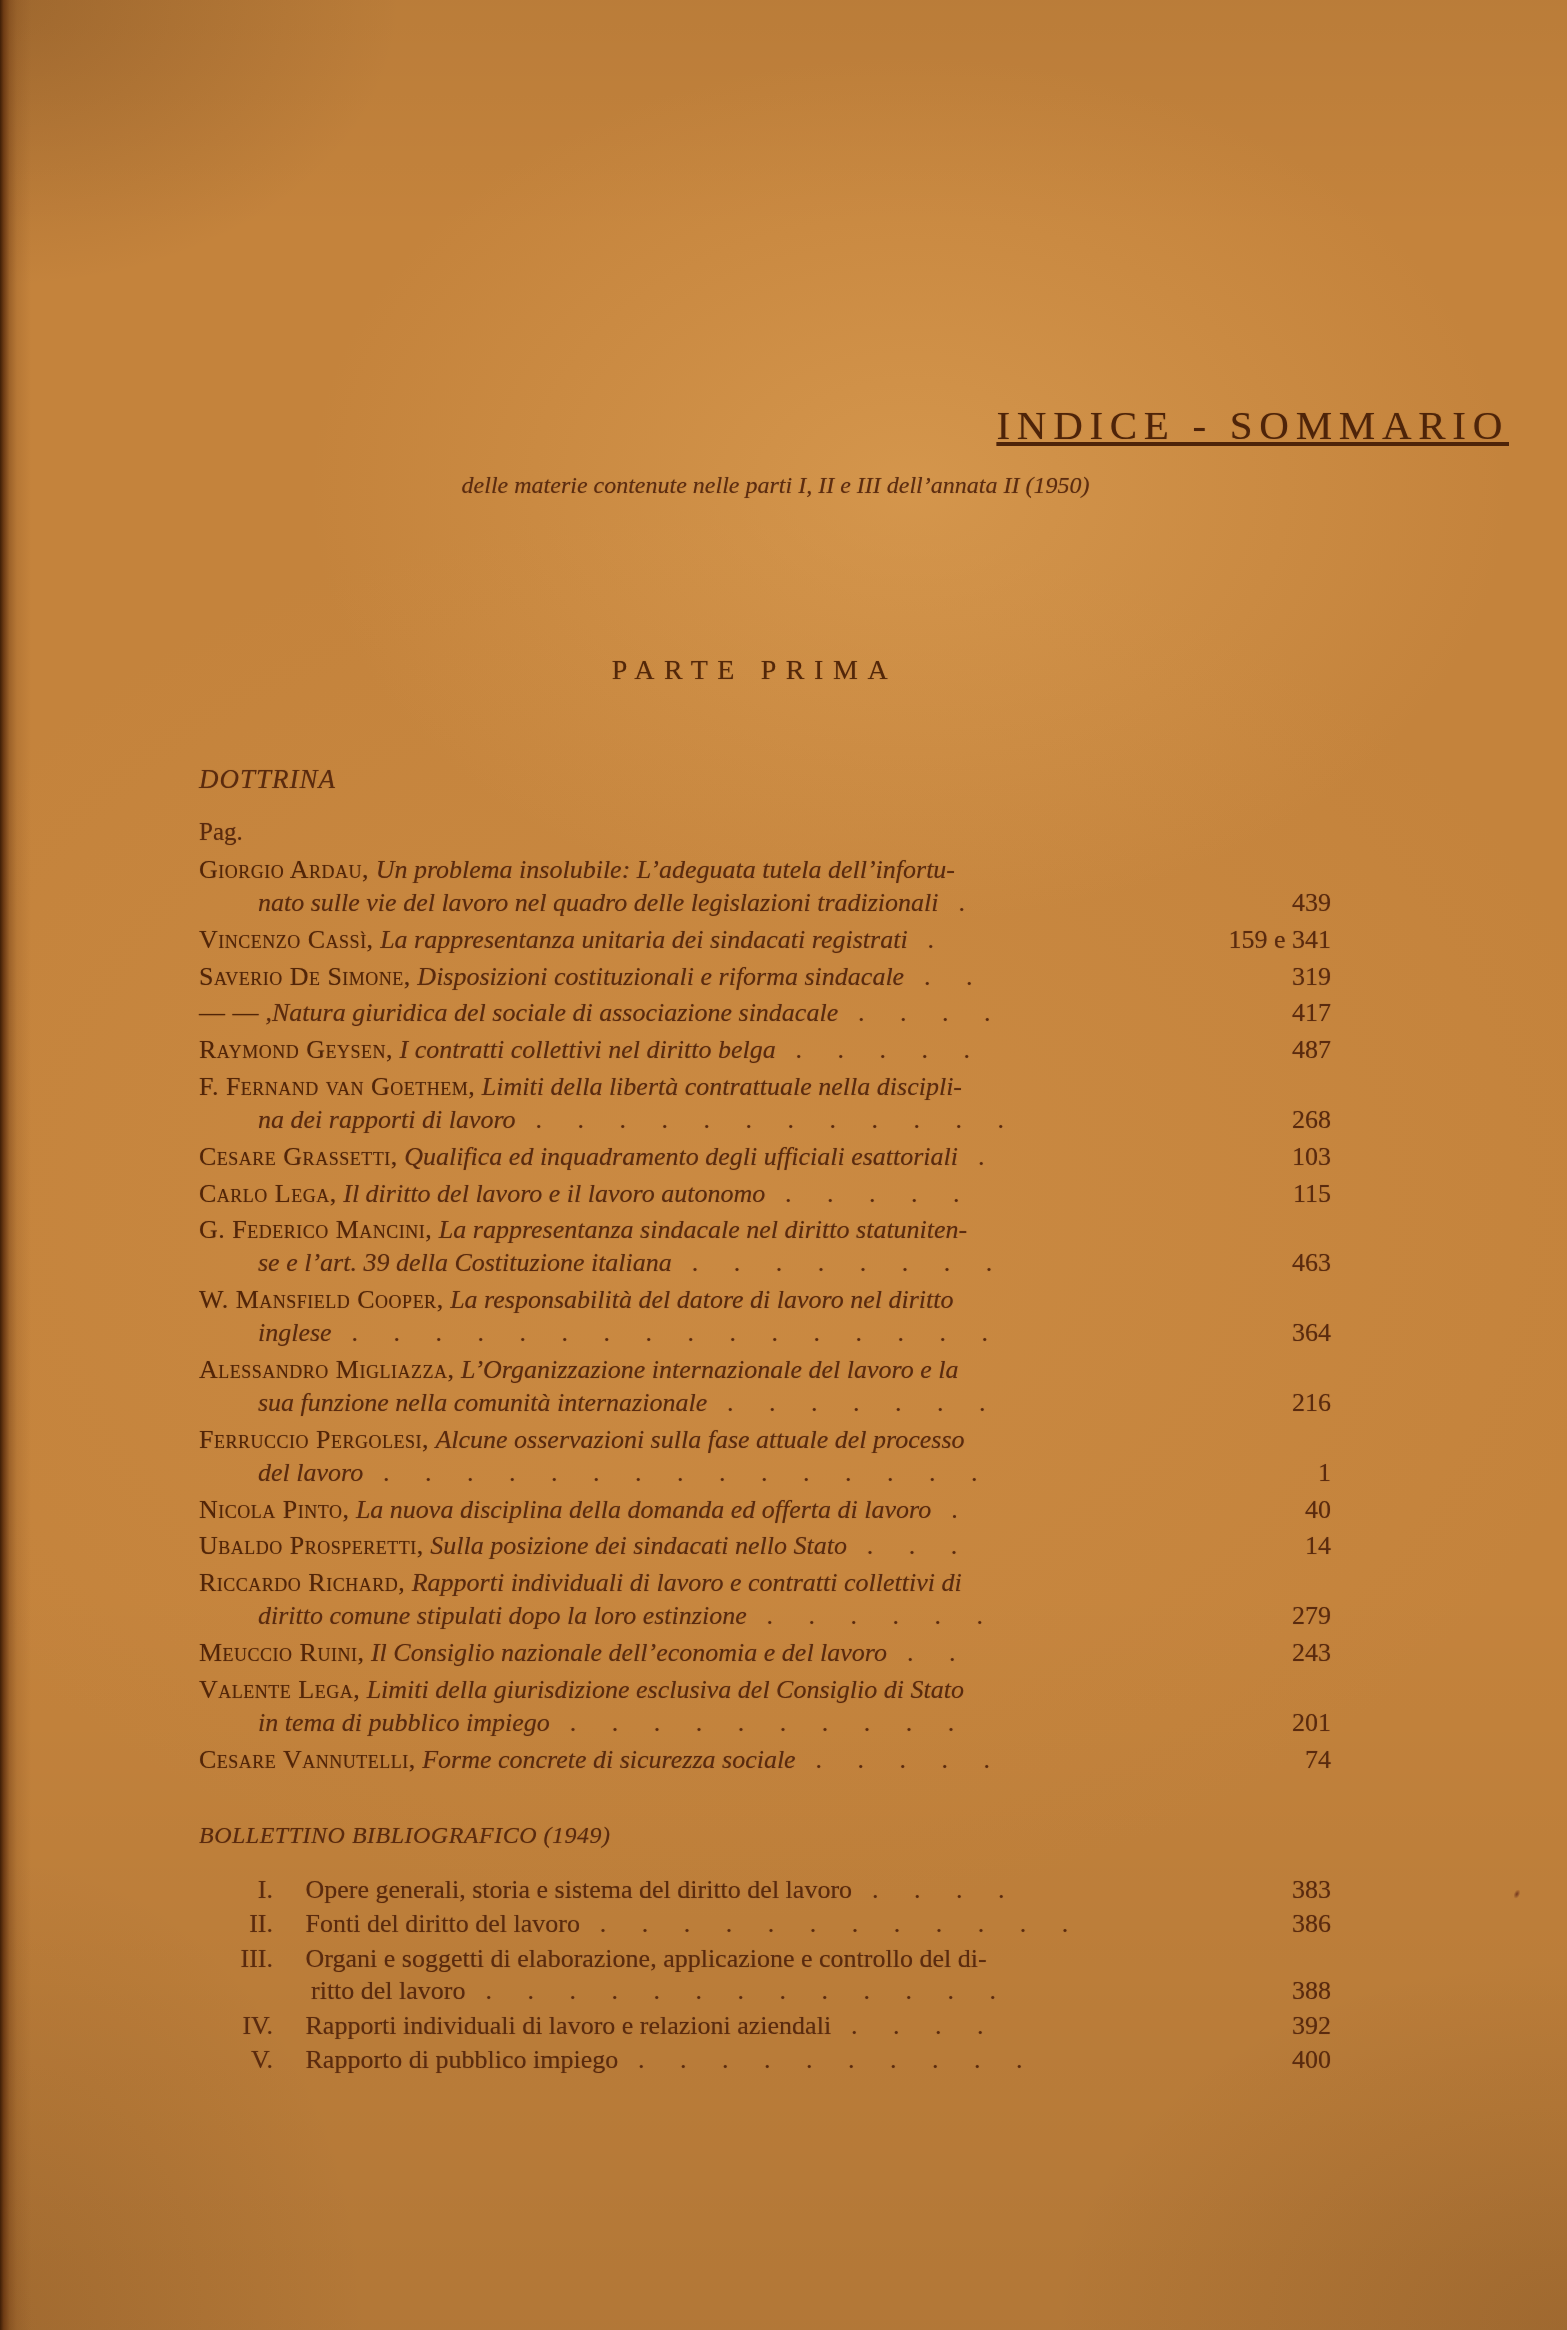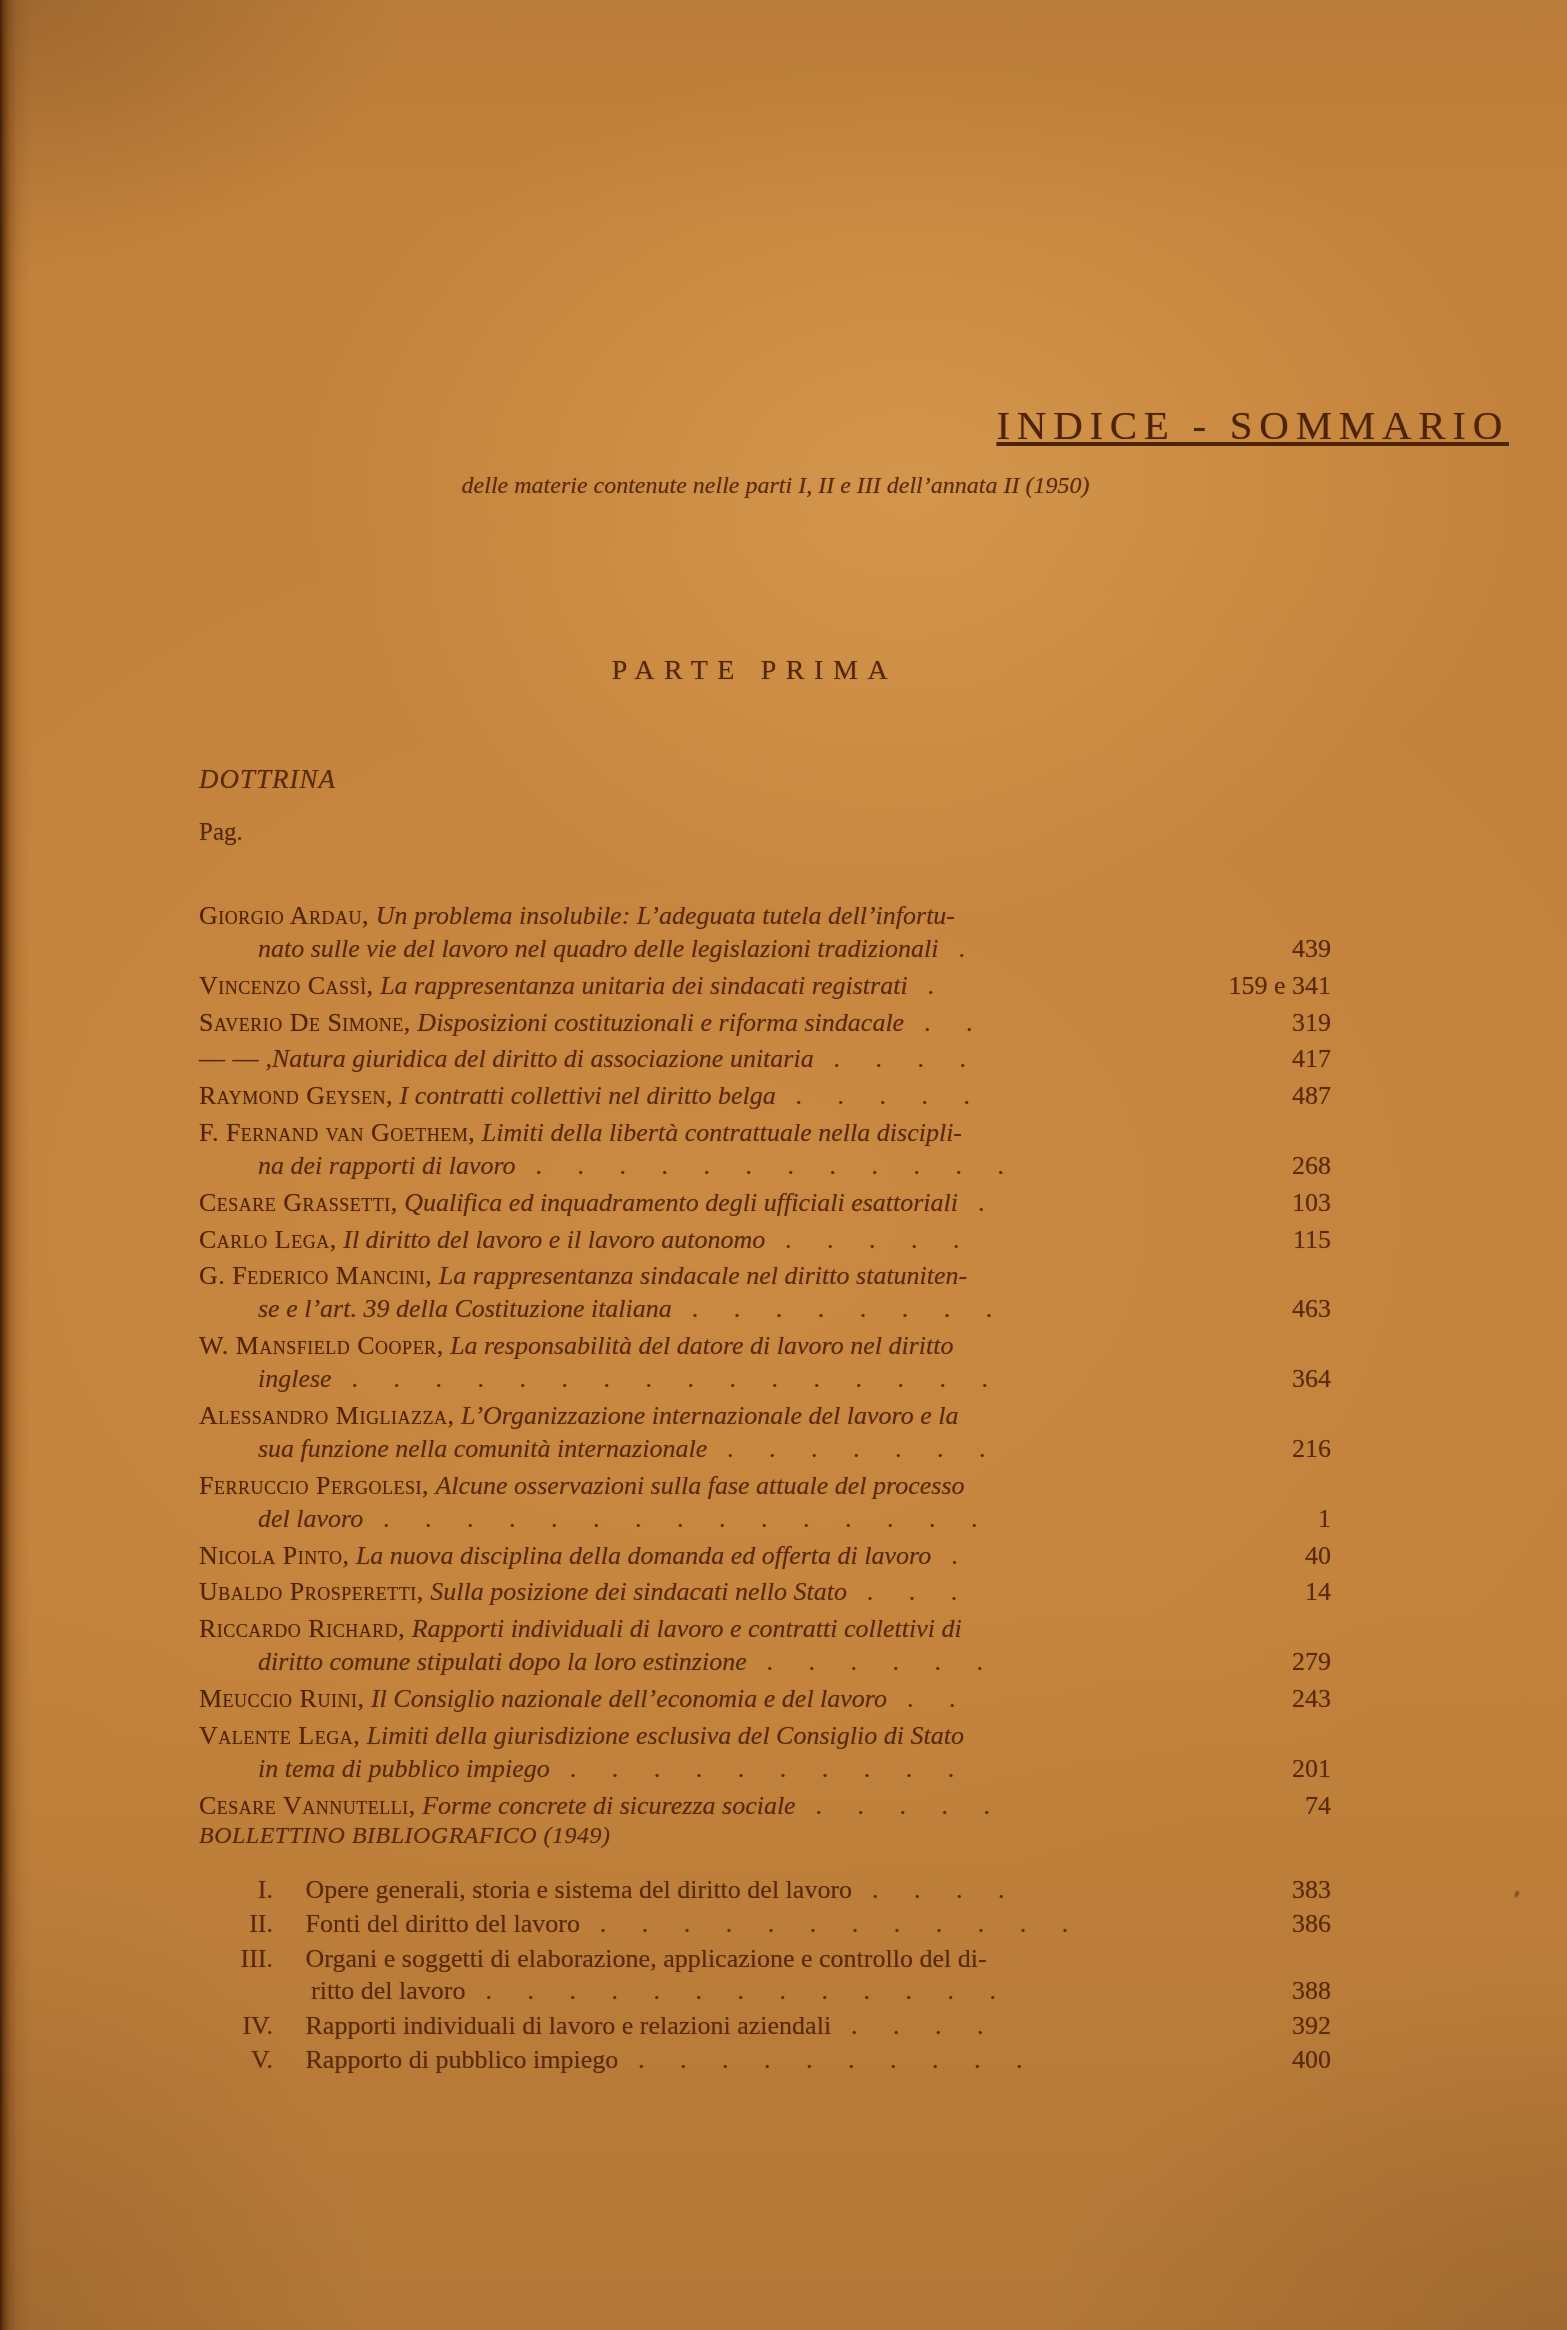--- a/index.html
+++ b/index.html
@@ -39,21 +39,21 @@
   .dottrina-heading{
     position:absolute;top:744px;left:199px;
     font-style:italic;font-size:27px;letter-spacing:1px;margin-top:20px;
   }
   .pag-label{
     position:absolute;top:818px;left:199px;width:1128px;
     text-align:left;font-size:25px;
   }
   .entries{
     position:absolute;top:853px;left:199px;width:1132px;
-    font-size:26px;line-height:33px;margin-top:46px;
+    font-size:26px;line-height:33px;
   }
   .entry{position:relative;padding-left:59px;text-indent:-59px;margin-bottom:3.8px;}
   .author{font-variant:small-caps;letter-spacing:0.5px;color:#522508;}
   .etitle{font-style:italic;}
   .leader{word-spacing:29px;margin-left:13.4px;white-space:nowrap;}
   .pnum{position:absolute;right:0;bottom:0;text-indent:0;font-style:normal;}
   .bollettino-heading{
     position:absolute;top:1822px;left:199px;
     font-style:italic;font-size:24px;letter-spacing:0.5px;
   }
@@ -78,21 +78,21 @@
   <h1 class="title">INDICE - SOMMARIO</h1>
   <p class="subtitle">delle materie contenute nelle parti I, II e III dell’annata II (1950)</p>
   <h2 class="part-heading">PARTE PRIMA</h2>
   <h3 class="dottrina-heading">DOTTRINA</h3>
   <div class="pag-label">Pag.</div>
 
   <div class="entries" id="entries">
       <div class="entry"><span class="author">Giorgio Ardau,</span> <span class="etitle">Un problema insolubile: L’adeguata tutela dell’infortu-<br>nato sulle vie del lavoro nel quadro delle legislazioni tradizionali</span> <span class="leader">.</span><span class="pnum">439</span></div>
       <div class="entry"><span class="author">Vincenzo Cassì,</span> <span class="etitle">La rappresentanza unitaria dei sindacati registrati</span> <span class="leader">.</span><span class="pnum">159 e 341</span></div>
       <div class="entry"><span class="author">Saverio De Simone,</span> <span class="etitle">Disposizioni costituzionali e riforma sindacale</span> <span class="leader">. .</span><span class="pnum">319</span></div>
-      <div class="entry"><span class="author">— —</span> <span class="etitle">,Natura giuridica del diritto di associazione unitaria</span> <span class="leader">. . . .</span><span class="pnum">417</span></div>
+      <div class="entry"><span class="author">— —</span> <span class="etitle">,Natura giuridica del sociale di associazione sindacale</span> <span class="leader">. . . .</span><span class="pnum">417</span></div>
       <div class="entry"><span class="author">Raymond Geysen,</span> <span class="etitle">I contratti collettivi nel diritto belga</span> <span class="leader">. . . . .</span><span class="pnum">487</span></div>
       <div class="entry"><span class="author">F. Fernand van Goethem,</span> <span class="etitle">Limiti della libertà contrattuale nella discipli-<br>na dei rapporti di lavoro</span> <span class="leader">. . . . . . . . . . . .</span><span class="pnum">268</span></div>
       <div class="entry"><span class="author">Cesare Grassetti,</span> <span class="etitle">Qualifica ed inquadramento degli ufficiali esattoriali</span> <span class="leader">.</span><span class="pnum">103</span></div>
       <div class="entry"><span class="author">Carlo Lega,</span> <span class="etitle">Il diritto del lavoro e il lavoro autonomo</span> <span class="leader">. . . . .</span><span class="pnum">115</span></div>
       <div class="entry"><span class="author">G. Federico Mancini,</span> <span class="etitle">La rappresentanza sindacale nel diritto statuniten-<br>se e l’art. 39 della Costituzione italiana</span> <span class="leader">. . . . . . . .</span><span class="pnum">463</span></div>
       <div class="entry"><span class="author">W. Mansfield Cooper,</span> <span class="etitle">La responsabilità del datore di lavoro nel diritto<br>inglese</span> <span class="leader">. . . . . . . . . . . . . . . .</span><span class="pnum">364</span></div>
       <div class="entry"><span class="author">Alessandro Migliazza,</span> <span class="etitle">L’Organizzazione internazionale del lavoro e la<br>sua funzione nella comunità internazionale</span> <span class="leader">. . . . . . .</span><span class="pnum">216</span></div>
       <div class="entry"><span class="author">Ferruccio Pergolesi,</span> <span class="etitle">Alcune osservazioni sulla fase attuale del processo<br>del lavoro</span> <span class="leader">. . . . . . . . . . . . . . .</span><span class="pnum">1</span></div>
       <div class="entry"><span class="author">Nicola Pinto,</span> <span class="etitle">La nuova disciplina della domanda ed offerta di lavoro</span> <span class="leader">.</span><span class="pnum">40</span></div>
       <div class="entry"><span class="author">Ubaldo Prosperetti,</span> <span class="etitle">Sulla posizione dei sindacati nello Stato</span> <span class="leader">. . .</span><span class="pnum">14</span></div>

